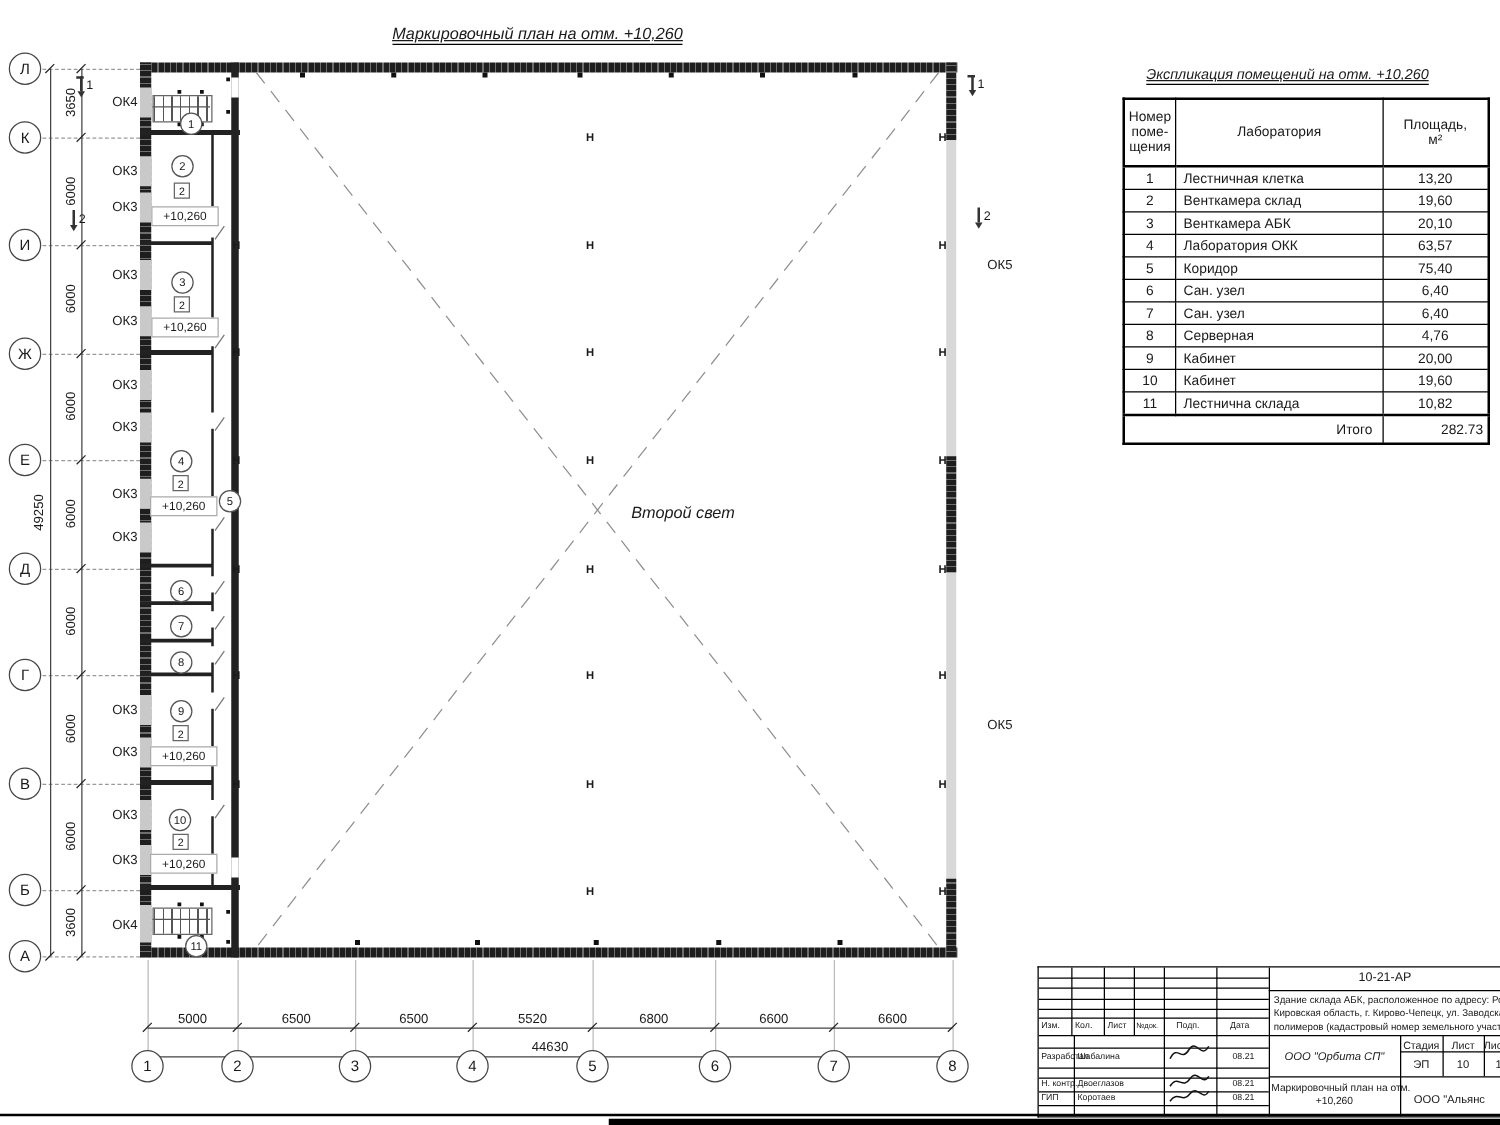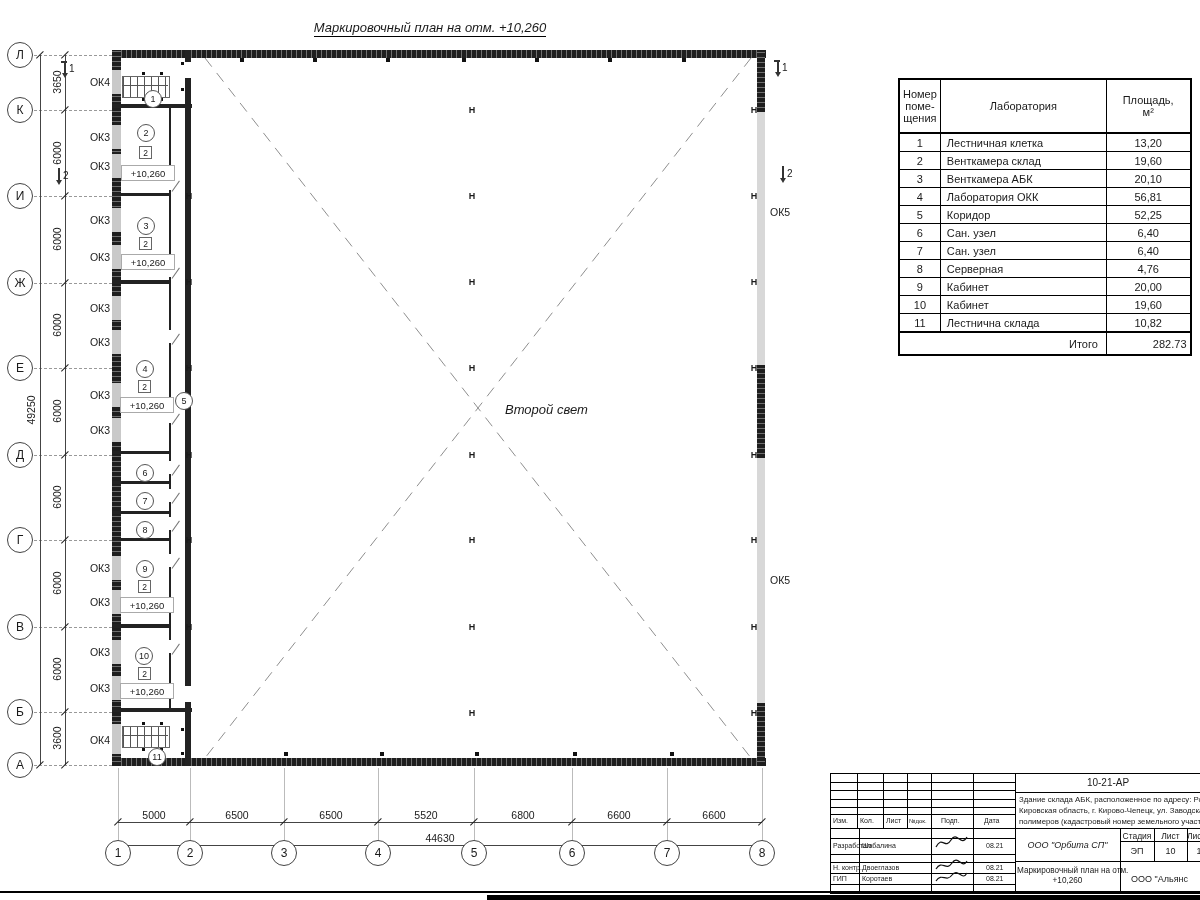--- a/index.html
+++ b/index.html
@@ -21,33 +21,33 @@
   .gap{position:absolute;background:#fff;}
   .door{position:absolute;width:13px;height:1px;background:#777;transform-origin:left center;transform:rotate(-55deg);}
   .colsq{position:absolute;width:4px;height:4px;background:#111;}
   .dot{position:absolute;width:3px;height:3px;background:#111;}
   .stair{position:absolute;background:repeating-linear-gradient(90deg,#555 0 1px,transparent 1px 7px);border:1px solid #666;}
   
   .bub{position:absolute;width:24px;height:24px;border:1.2px solid #444;border-radius:50%;
     display:flex;align-items:center;justify-content:center;font-size:12px;background:#fff;}
   .dimn{position:absolute;font-size:10.5px;transform:translate(-50%,-50%);white-space:nowrap;}
   .vrot{position:absolute;font-size:10.5px;transform:translate(-50%,-50%) rotate(-90deg);white-space:nowrap;}
-  .ok{position:absolute;font-size:10.5px;width:40px;}
+  .ok{position:absolute;font-size:10.5px;width:40px;text-align:right;}
   .okl{text-align:right;}
   .hc{position:absolute;font-weight:bold;font-size:9px;transform:translate(-50%,-50%);}
   .rc{position:absolute;width:16px;height:16px;border:1px solid #555;border-radius:50%;
     display:flex;align-items:center;justify-content:center;font-size:9px;background:#fff;}
   .sqm{position:absolute;width:11px;height:11px;border:1px solid #666;display:flex;align-items:center;justify-content:center;font-size:8.5px;background:#fff;}
   .lvl{position:absolute;width:52px;height:14px;border:1px solid #aaa;display:flex;align-items:center;justify-content:center;font-size:9.5px;background:#fff;}
   .secline{position:absolute;width:1.5px;height:12px;background:#333;}
   .secbar{position:absolute;width:6px;height:1.5px;background:#333;}
   .sectri{position:absolute;width:0;height:0;border-left:3px solid transparent;border-right:3px solid transparent;border-top:5px solid #333;}
   .seclab{position:absolute;font-size:10px;}
   .ittl{font-style:italic;}
-  .und{border-bottom:1px solid #000;padding-bottom:1px;}
+  .und{border-bottom:1px solid #000;padding-bottom:1px;text-decoration:underline;}
   .pre{white-space:pre-line;}
   
   table.sched{border-collapse:collapse;background:#fff;}
   table.sched th,table.sched td{border:1px solid #000;font-size:11px;font-weight:normal;padding:1px 3px;}
   table.sched{border:2px solid #000;}
   table.sched thead th{border-bottom:2px solid #000;height:50px;text-align:center;}
   table.sched td.c{text-align:center;height:15px;}
   table.sched td.n{text-align:left;padding-left:6px;}
   table.sched tr.tot td{border-top:2px solid #000;height:19px;padding-left:46px;}
   
@@ -398,20 +398,23 @@
         <span>6</span>
       </div>
     <div class="bub" style="left:654px;top:840px;">
         <span>7</span>
       </div>
     <div class="bub" style="left:749px;top:840px;">
         <span>8</span>
       </div>
   </div>
 
+  <div class="a" style="left:880px;top:50px;width:300px;text-align:center;">
+    <span class="ittl und" style="font-size:11.5px;">Экспликация помещений на отм. +10,260</span>
+  </div>
   <table class="sched a" style="left:898px;top:78px;">
     <colgroup>
         <col style="width:38px;">
         <col style="width:166px;">
         <col style="width:59px;">
       </colgroup>
     <thead>
       <tr>
         <th class="pre">Номер
 поме-
@@ -433,26 +436,26 @@
           <td class="c">19,60</td>
         </tr>
       <tr>
           <td class="c">3</td>
           <td class="n">Венткамера АБК</td>
           <td class="c">20,10</td>
         </tr>
       <tr>
           <td class="c">4</td>
           <td class="n">Лаборатория ОКК</td>
-          <td class="c">56,81</td>
+          <td class="c">63,57</td>
         </tr>
       <tr>
           <td class="c">5</td>
           <td class="n">Коридор</td>
-          <td class="c">52,25</td>
+          <td class="c">75,40</td>
         </tr>
       <tr>
           <td class="c">6</td>
           <td class="n">Сан. узел</td>
           <td class="c">6,40</td>
         </tr>
       <tr>
           <td class="c">7</td>
           <td class="n">Сан. узел</td>
           <td class="c">6,40</td>

